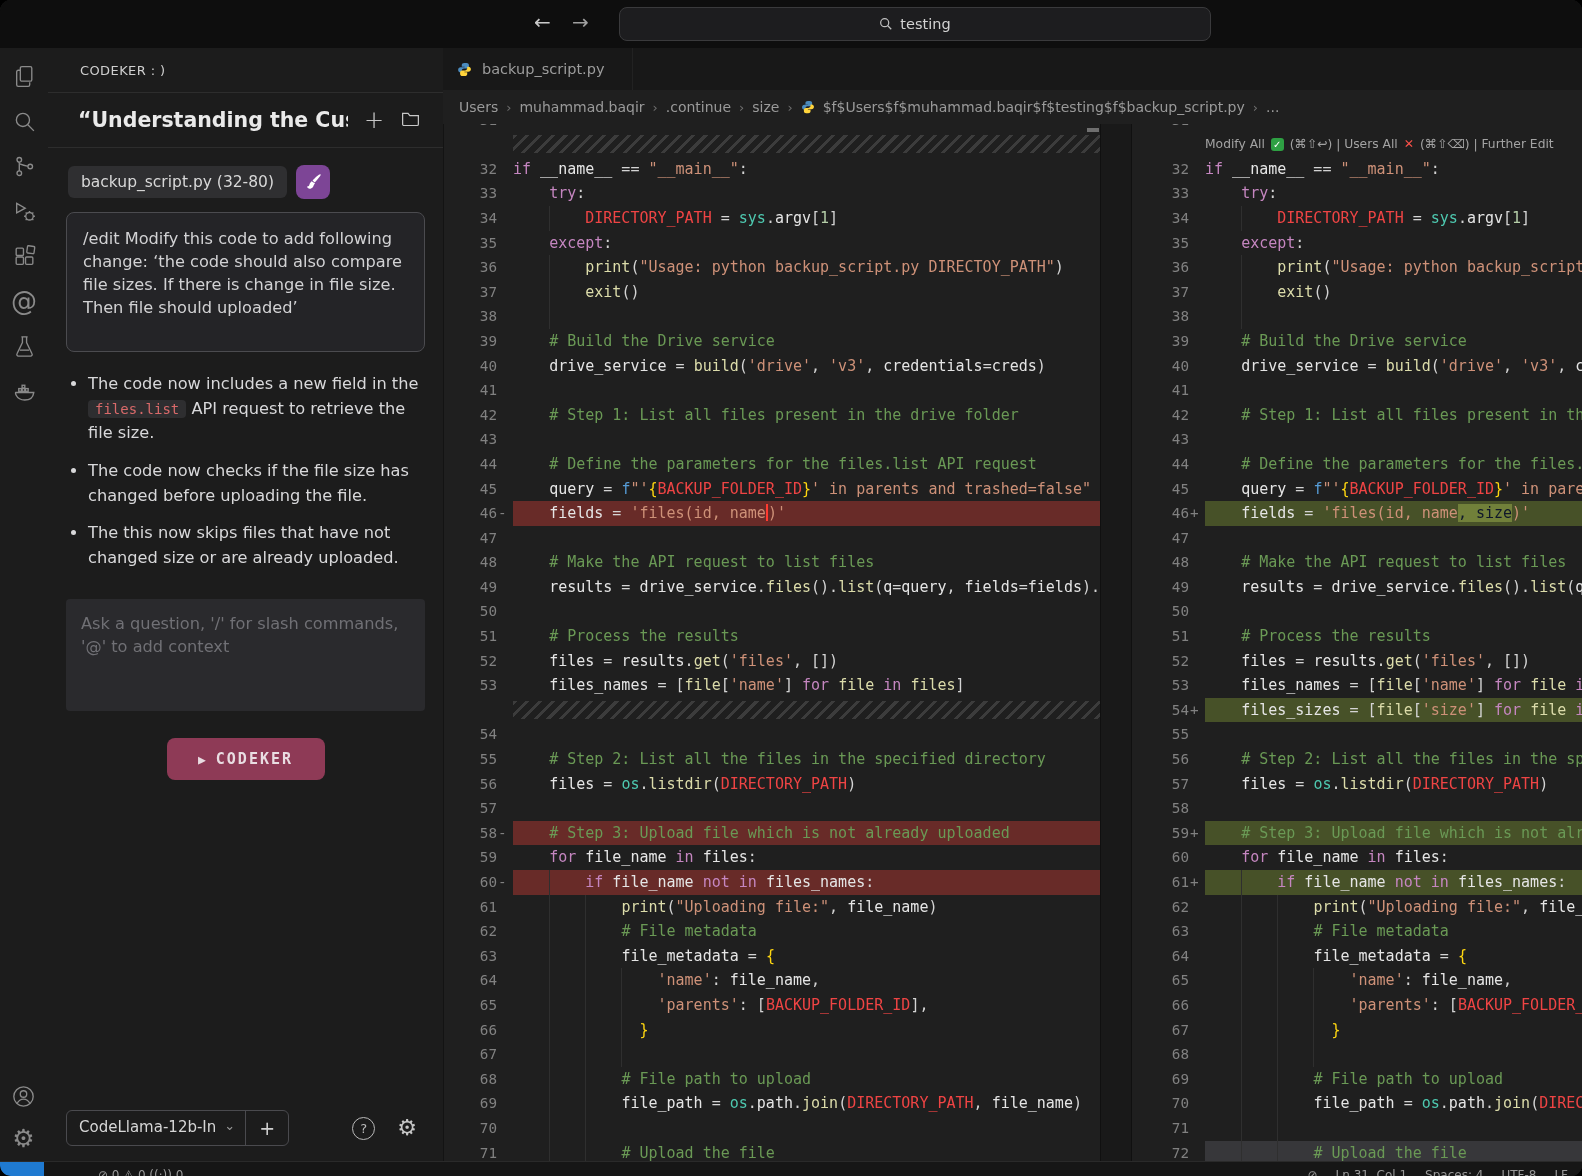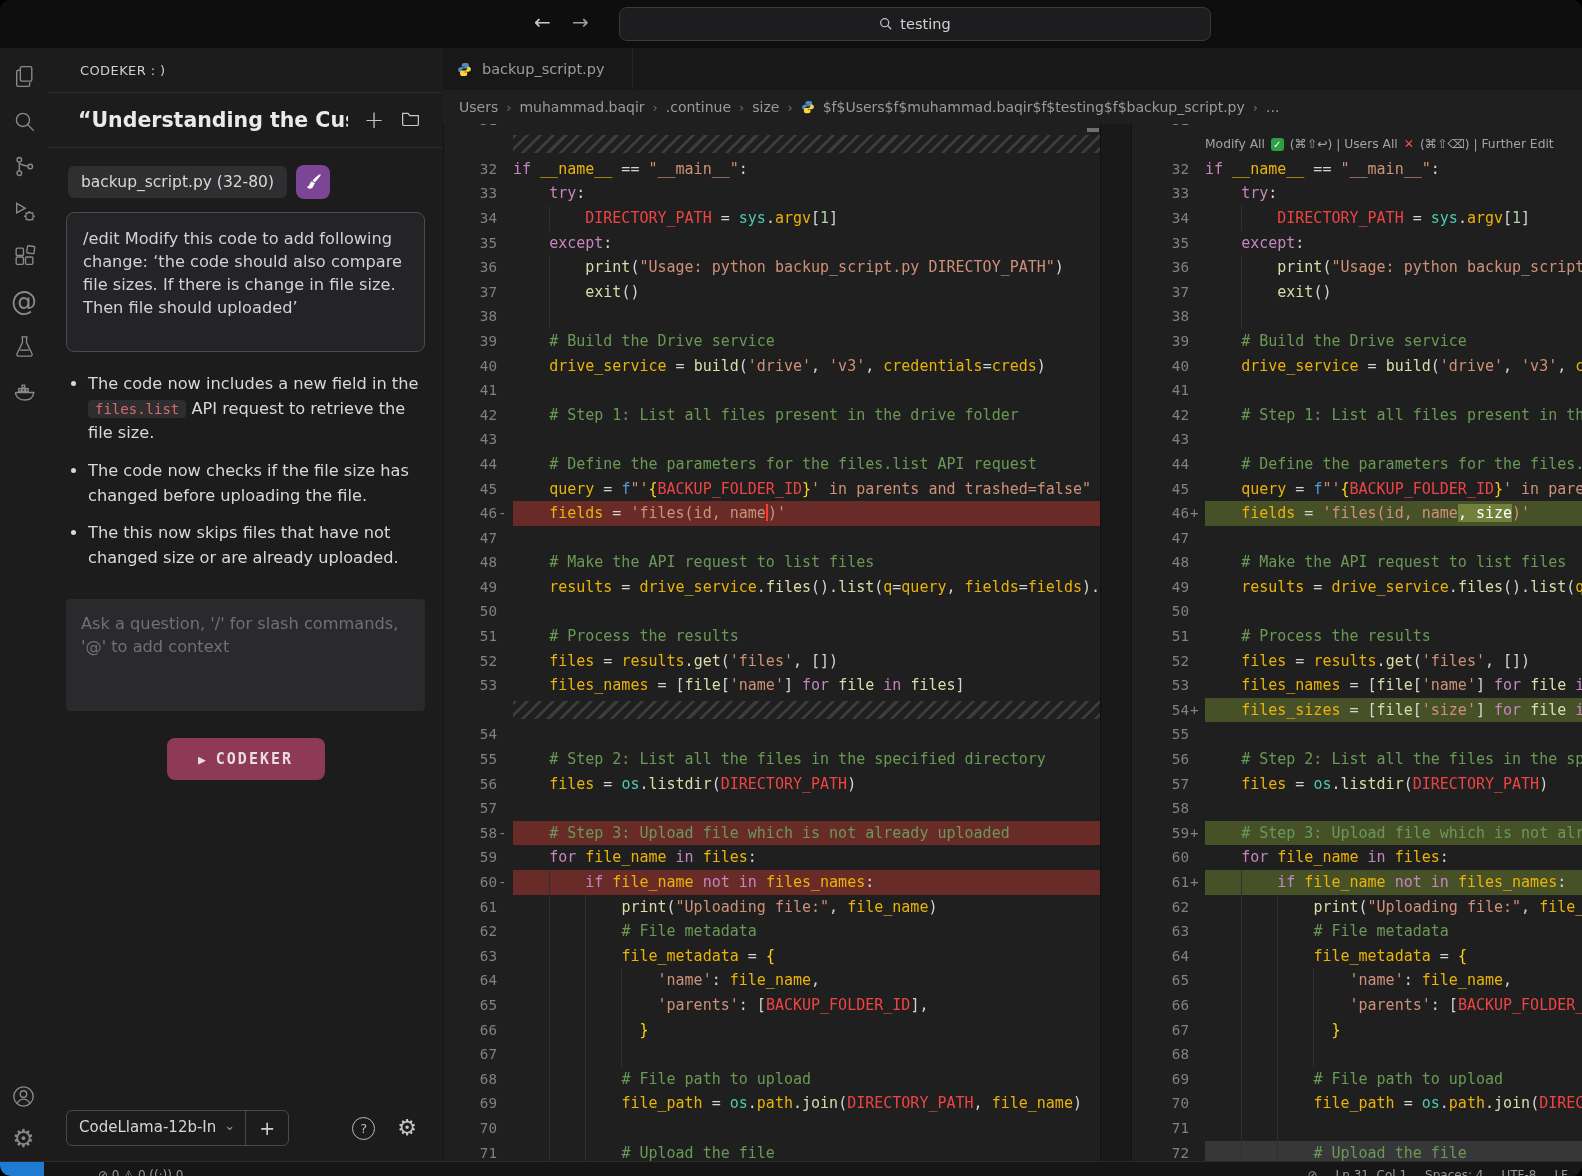--- a/index.html
+++ b/index.html
@@ -88,23 +88,23 @@
   .code{flex:1;position:relative;white-space:pre;overflow:hidden;color:#d4d4d4;}
   .code.del{background:#682b28;} .code.add{background:#475128;} .code.cur{background:#37373a;}
   .guide{position:absolute;top:0;bottom:0;width:1px;background:#2f2f2f;}
   .hatchband{height:18px;margin-top:3px;
     background:repeating-linear-gradient(135deg,#3c3c3c 0px,#3c3c3c 3px,transparent 3px,transparent 9px);}
   .lens{font-family:"DejaVu Sans",sans-serif;font-size:12.3px;color:#a3a3a3;white-space:nowrap;}
   .lens-check{display:inline-block;width:13px;height:13px;background:#2ea043;border-radius:3px;
     color:#fff;font-size:10px;line-height:13px;text-align:center;margin:0 2px;}
   .lens-x{color:#f85149;font-weight:bold;margin:0 2px;}
   .cursorbar{display:inline-block;width:2px;height:17px;background:#ff3b30;vertical-align:-3px;}
-  .tk-k{color:#C586C0}.tk-v{color:#eab308}.tk-c{color:#ef4444}.tk-f{color:#DCDCAA}.tk-s{color:#CE9178}
+  .tk-k{color:#C586C0}.tk-v{color:#e5e5e5}.tk-c{color:#ef4444}.tk-f{color:#DCDCAA}.tk-s{color:#CE9178}
   .tk-m{color:#6A9955}.tk-p{color:#D4D4D4}.tk-t{color:#4EC9B0}.tk-n{color:#B5CEA8}.tk-b{color:#FFD710}
-  .tk-d{color:#569CD6}.tk-sh{color:#ffffff;background:#71803a;}
+  .tk-d{color:#569CD6}.tk-sh{color:#0f172a;background:#71803a;}
   .ruler{position:absolute;top:0;bottom:0;left:642px;width:15px;}
   .ruler .thumb{position:absolute;top:4px;left:1px;width:12px;height:4px;background:#6f6f6f;}
 
   
   .statusbar{position:absolute;bottom:0;left:0;right:0;height:14px;background:#161616;border-top:1px solid #2a2a2a;}
   .remote{position:absolute;left:0;bottom:0;width:44px;height:14px;background:#1f7ad1;border-radius:0 0 0 10px;}
   .sb-left-items{position:absolute;left:98px;top:1px;color:#9a9a9a;font-size:12px;line-height:24px;white-space:nowrap;}
   .sb-right-items{position:absolute;right:14px;top:1px;display:flex;gap:18px;color:#9a9a9a;
     font-size:12px;line-height:24px;white-space:nowrap;}
 </style>

